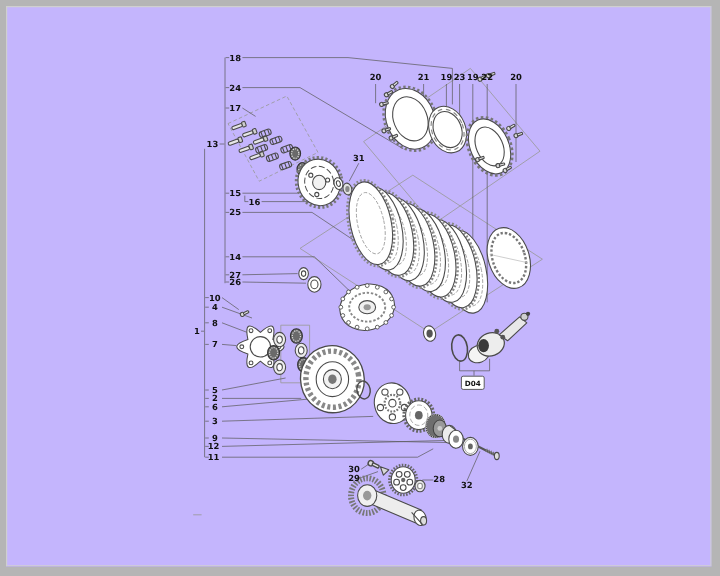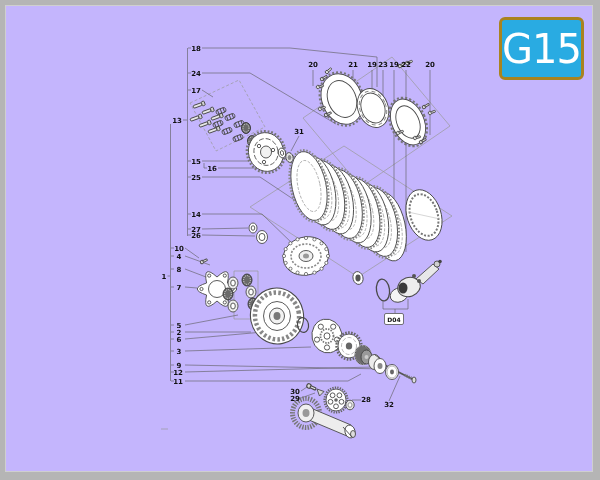--- a/index.html
+++ b/index.html
@@ -395,18 +395,15 @@
         <text x="406" y="67" class="callout">22</text>
         <text x="430" y="67" class="callout">20</text>
         <text x="299" y="134" class="callout">31</text>
         <text x="295" y="393.5" class="callout">30</text>
         <text x="295" y="400.5" class="callout">29</text>
         <text x="366" y="402" class="callout">28</text>
         <text x="389" y="407" class="callout">32</text>
       </g>
   </svg>
 
-  <div class="badge">
-    <span>G15</span>
-  </div>
 
   <div class="page-frame"></div>
 </div>
 
 </body></html>

